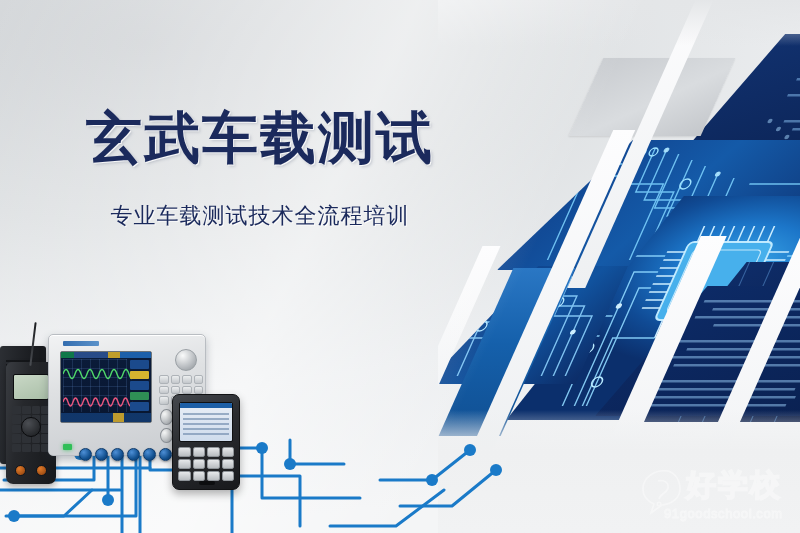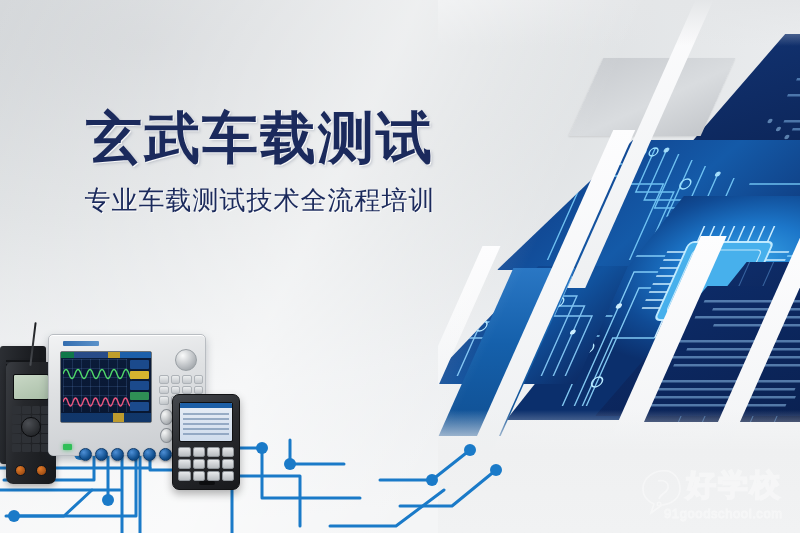--- a/index.html
+++ b/index.html
@@ -124,23 +124,23 @@
     font-weight:bold;
     font-size:56px;
     line-height:64px;
     letter-spacing:2px;
     white-space:nowrap;
     text-shadow:
       1px 1px 0 rgba(255,255,255,.85),
       2px 2px 3px rgba(120,130,150,.35);
   }
   .t-sub{
-    margin-top:12px;
+    margin-top:28px;
     color:#1b2a5c;
-    font-size:26px;
+    font-size:22px;
     line-height:36px;
     letter-spacing:1px;
     font-weight:500;
     white-space:nowrap;
     text-shadow:1px 1px 0 rgba(255,255,255,.8);
   }
 
   
   .equip{ position:absolute; left:0; top:318px; width:320px; height:215px; z-index:5; }
 

